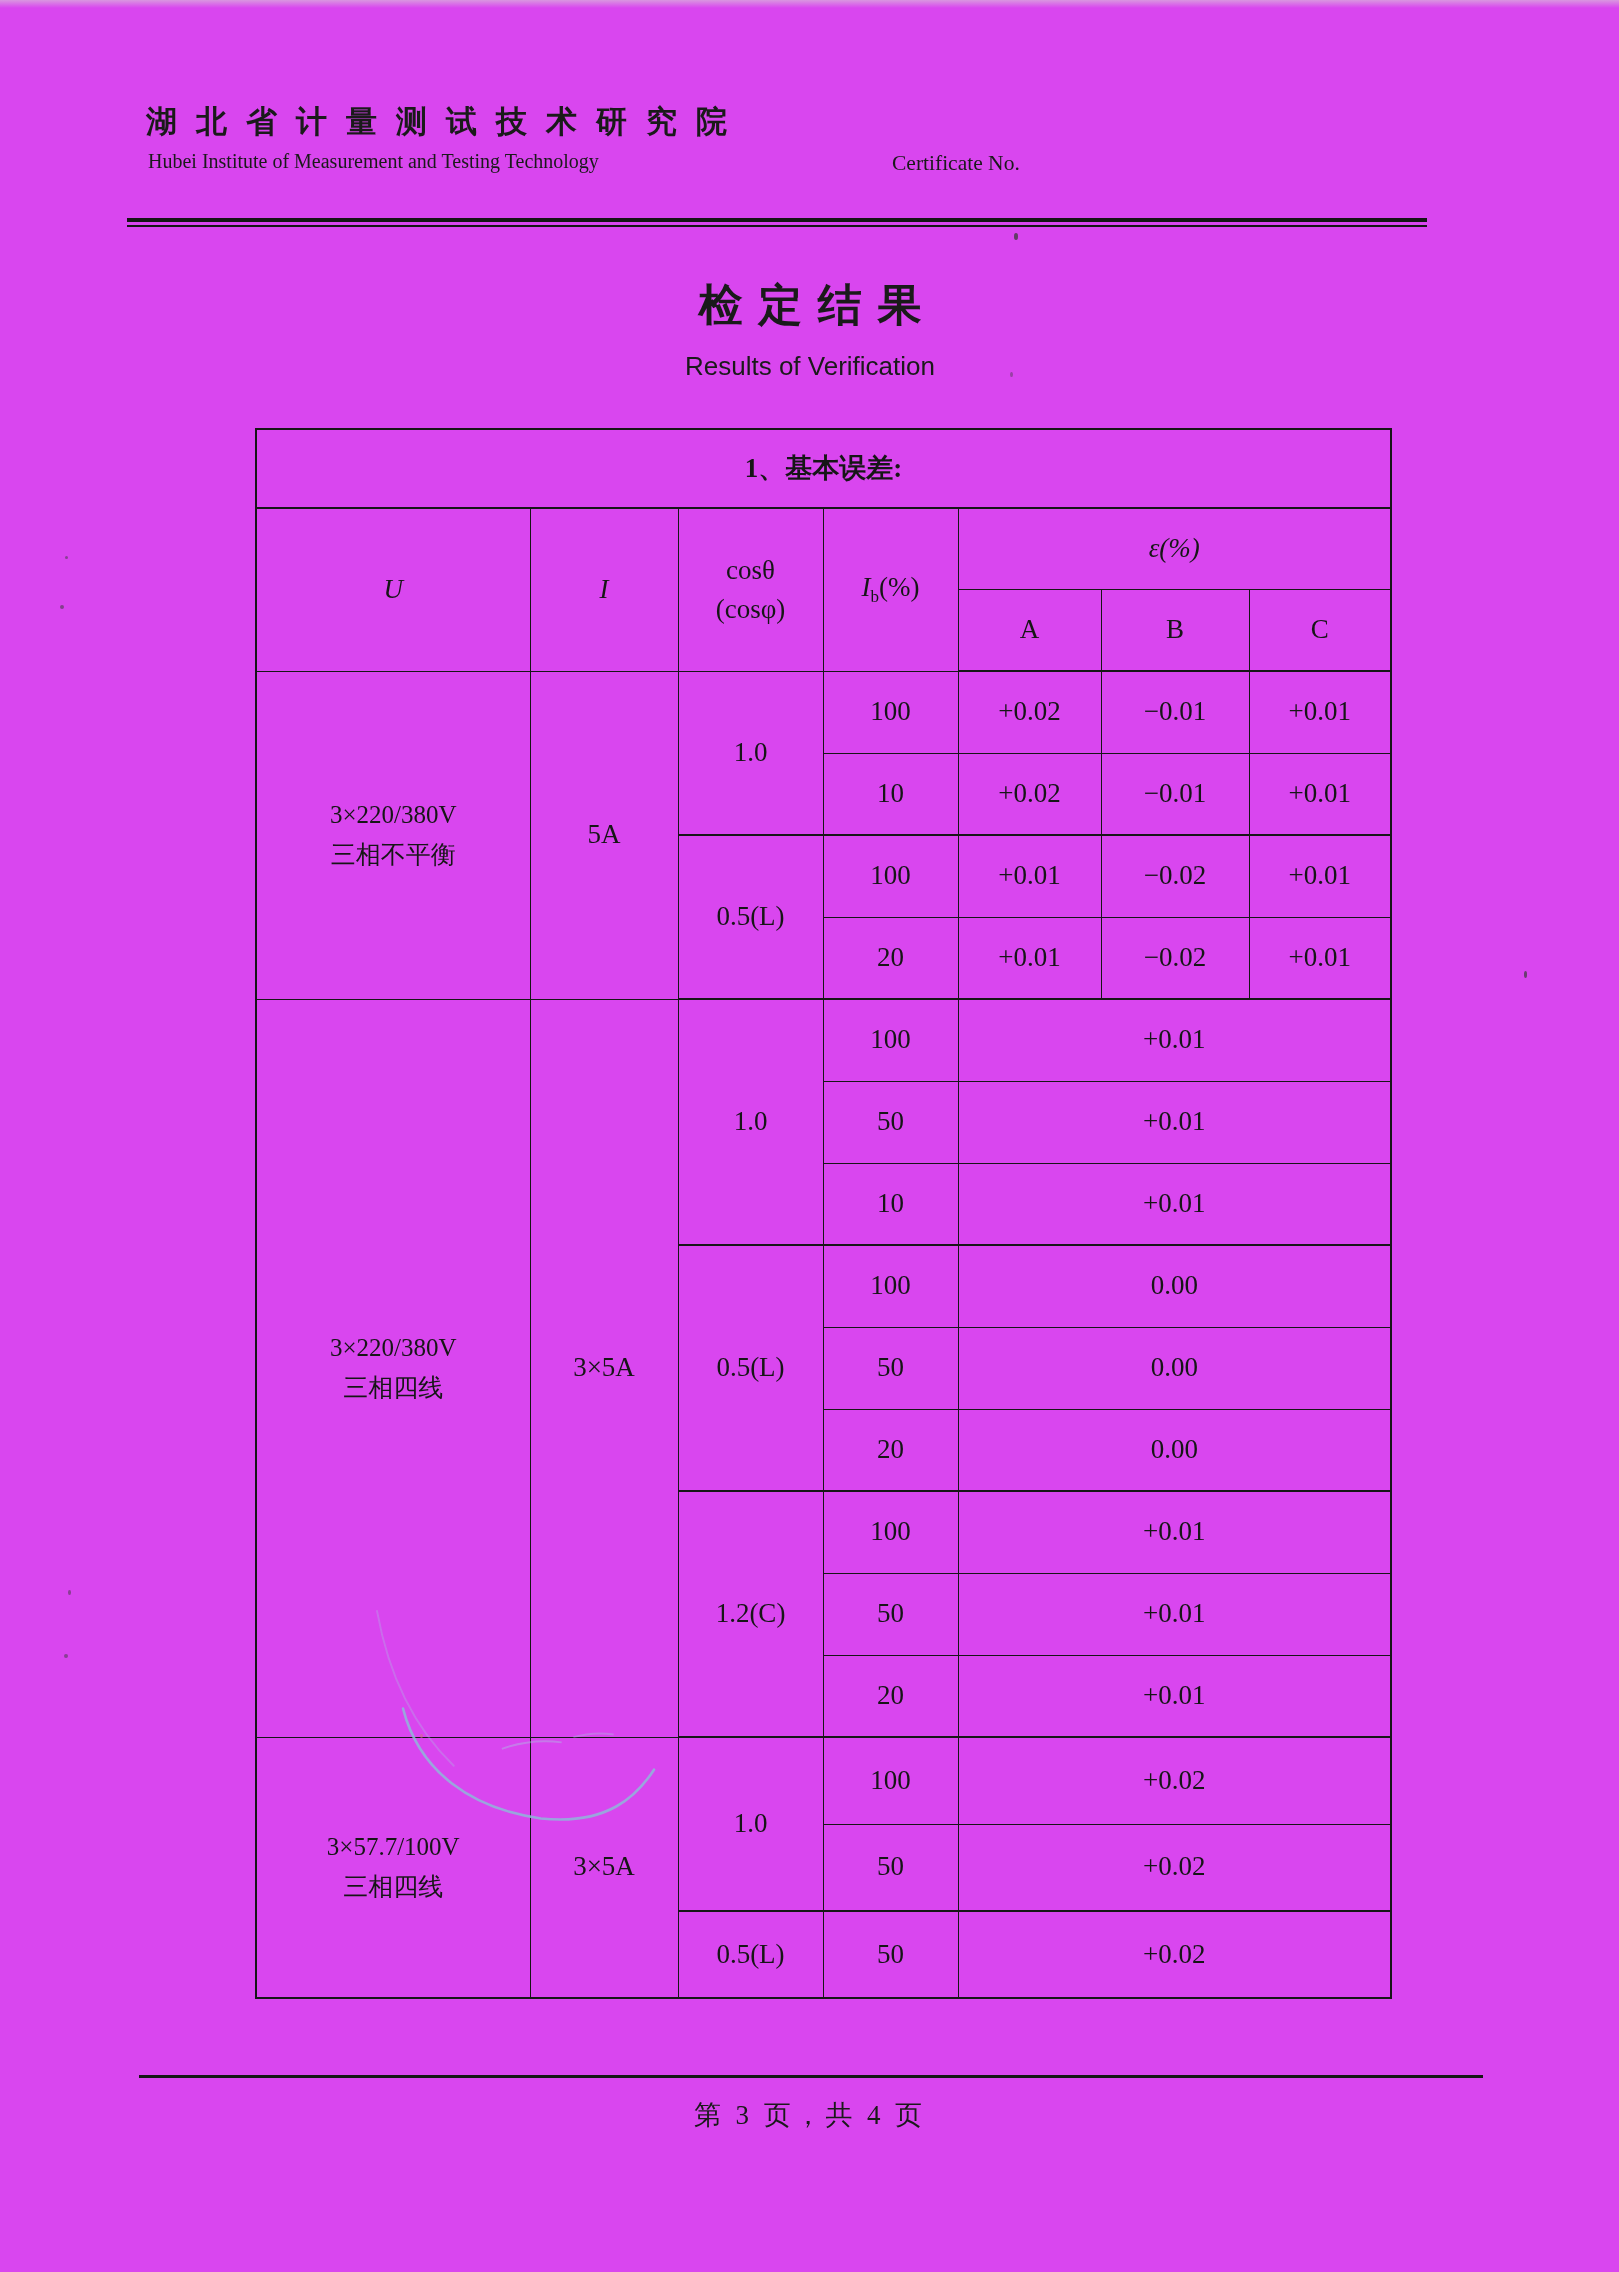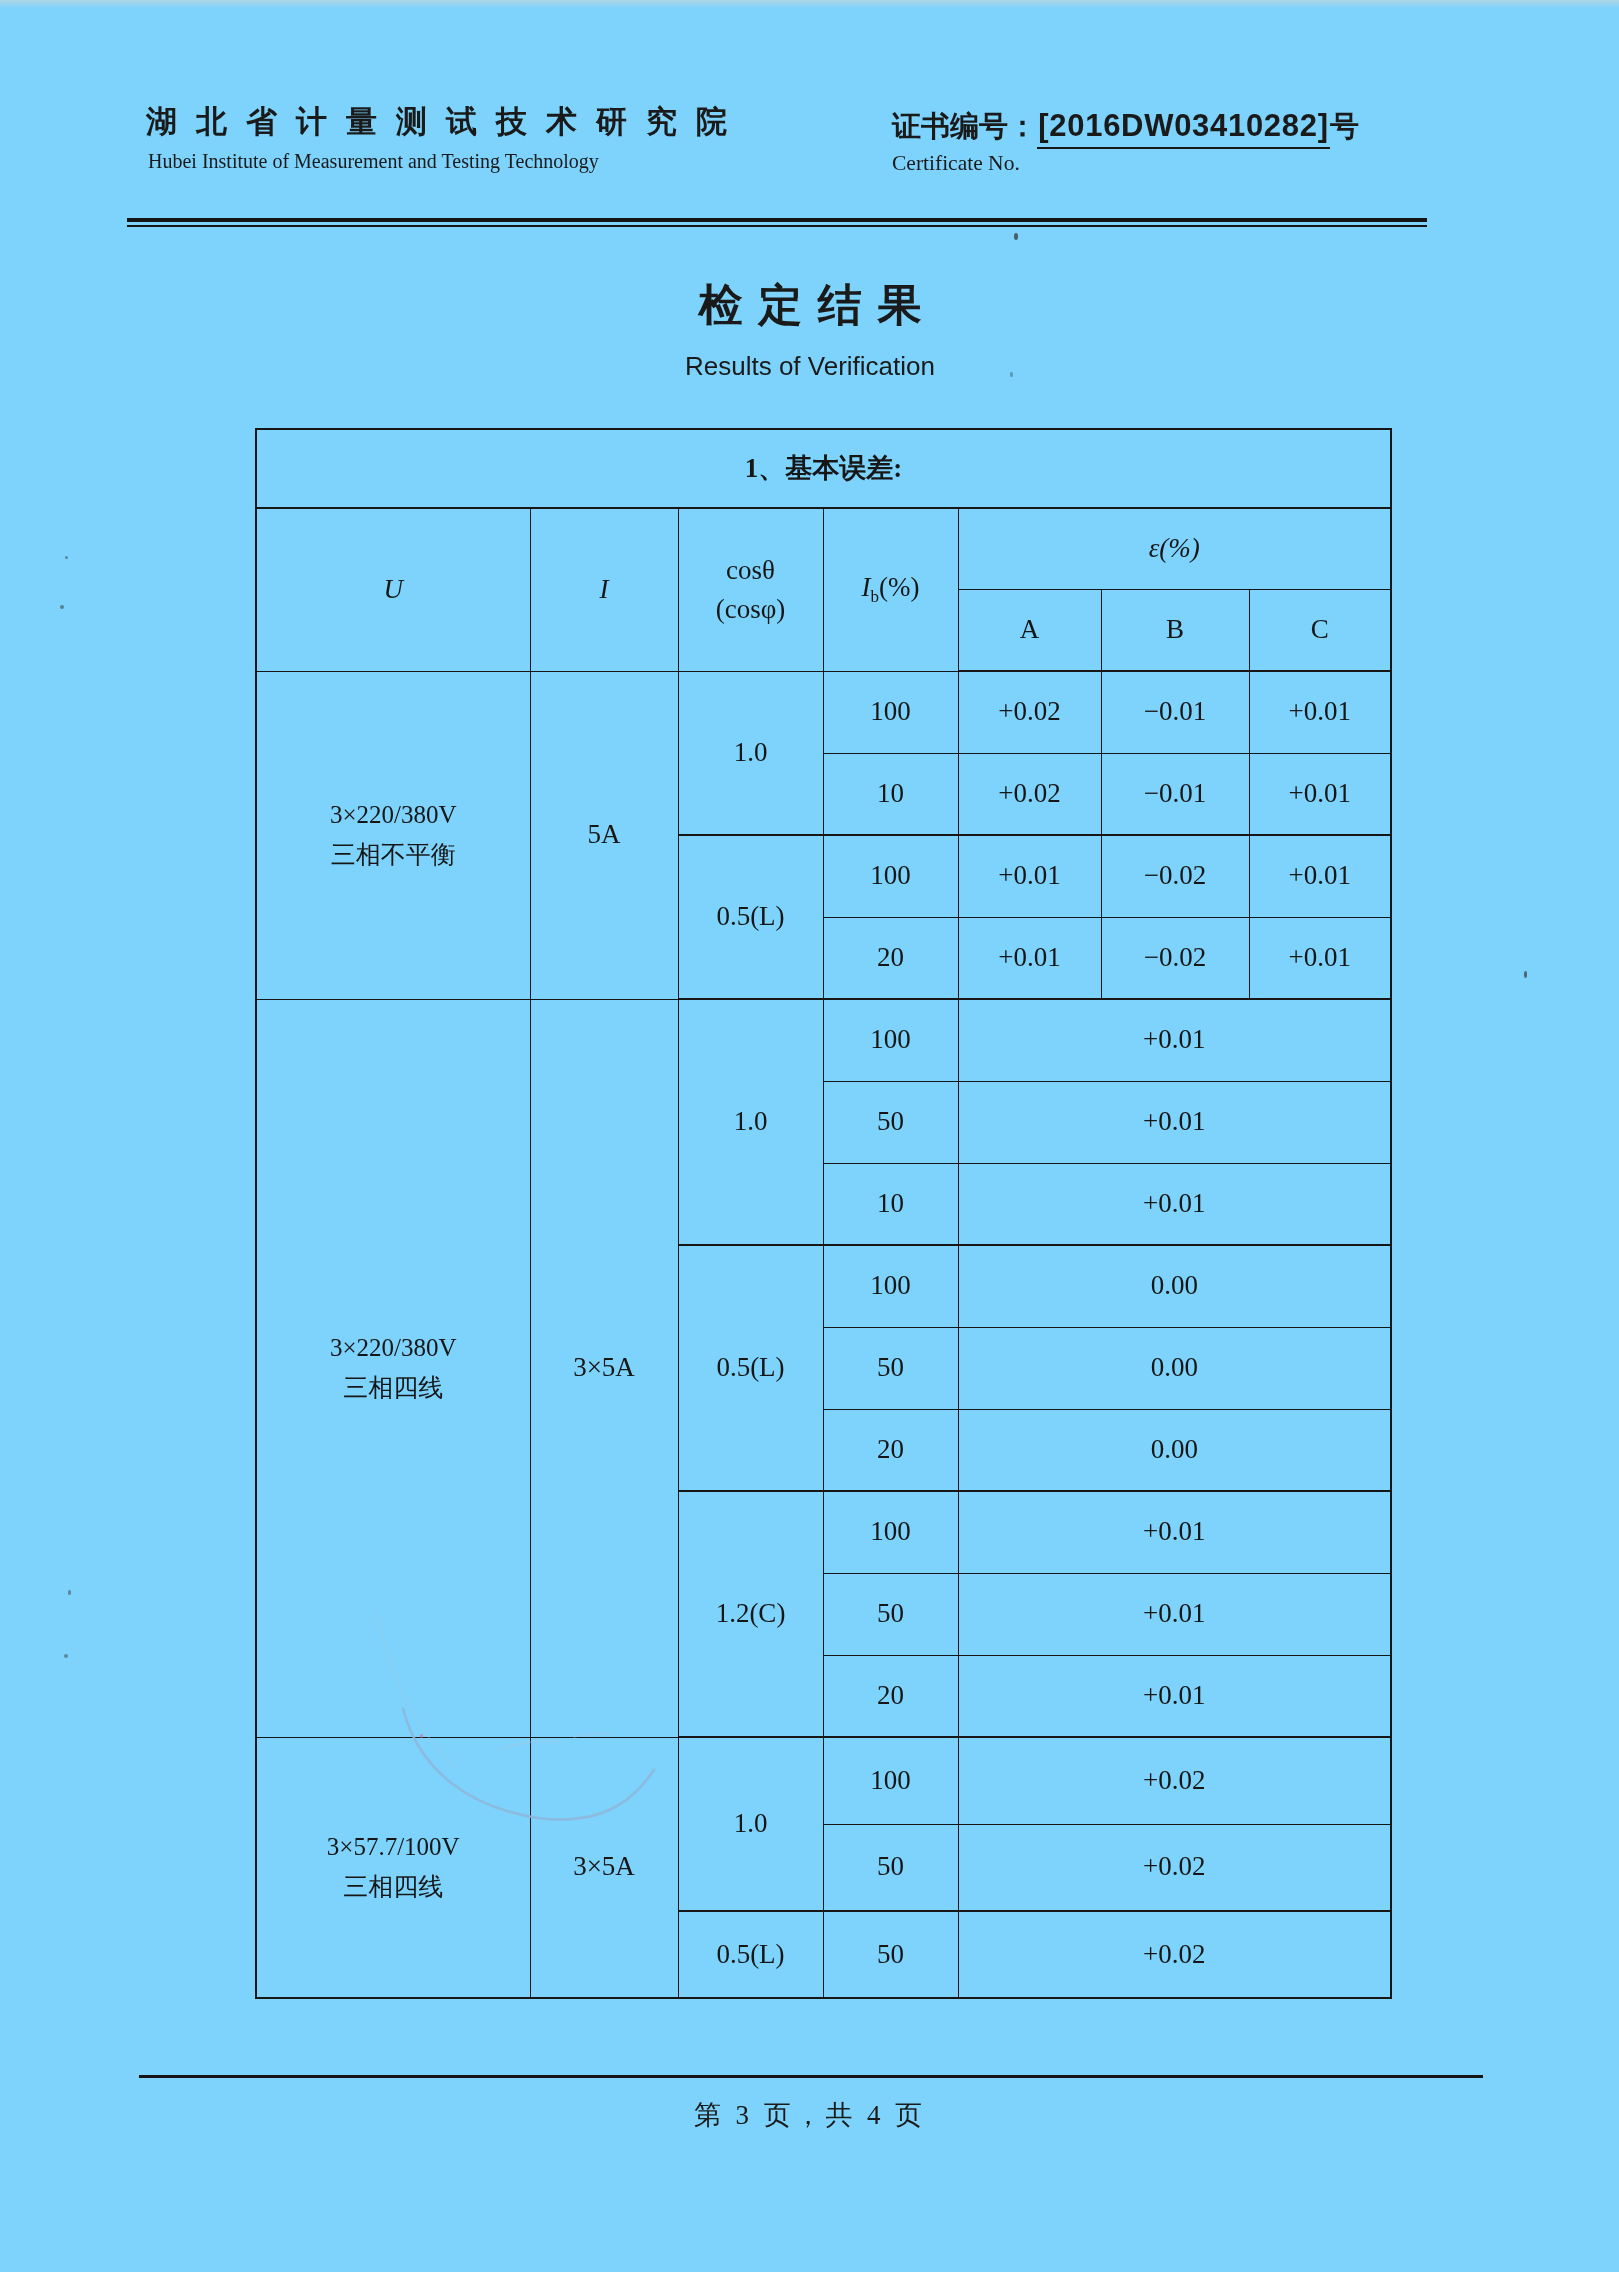--- a/index.html
+++ b/index.html
@@ -1,19 +1,19 @@
 <!DOCTYPE html>
 <html style="font-size:10.4px"><head>
 <meta charset="utf-8">
 <style>
   html,body { margin:0; padding:0; }
   body { background:#fbfbf8; font-family:"Liberation Sans", sans-serif; }
   .page {
     position:relative; width:1620px; height:2273px;
-    background:#7dd3fc; color:#1a1a1a; overflow:hidden;
+    background:#d946ef; color:#1a1a1a; overflow:hidden;
   }
   .page::before{ 
     content:""; position:absolute; left:0; top:0; right:0; height:7.8px;
     background:linear-gradient(#d9d9d3, rgba(217,217,211,0)); opacity:.55; pointer-events:none;
   }
 
   
   .inst-cn {
     position:absolute; left:146px; top:101px;
     font-size:31px; font-weight:700; letter-spacing:19px; white-space:nowrap;
@@ -90,23 +90,20 @@
   .spk { position:absolute; border-radius:50%; background:#3a3a3a; pointer-events:none; }
 </style>
 </head>
 <body>
 
 <div class="page">
 
   <div class="inst-cn">湖北省计量测试技术研究院</div>
   <div class="inst-en">Hubei Institute of Measurement and Testing Technology</div>
 
-  <div class="cert-line">
-    <span>证书编号：</span><span class="no">[2016DW03410282]</span><span>号</span>
-  </div>
   <div class="cert-en">Certificate No.</div>
 
   <div class="double-rule"></div>
 
   <div class="doc-title">检定结果</div>
   <div class="doc-subtitle">Results of Verification</div>
 
   <div class="tbl-wrap">
     <table class="results">
       <colgroup>

